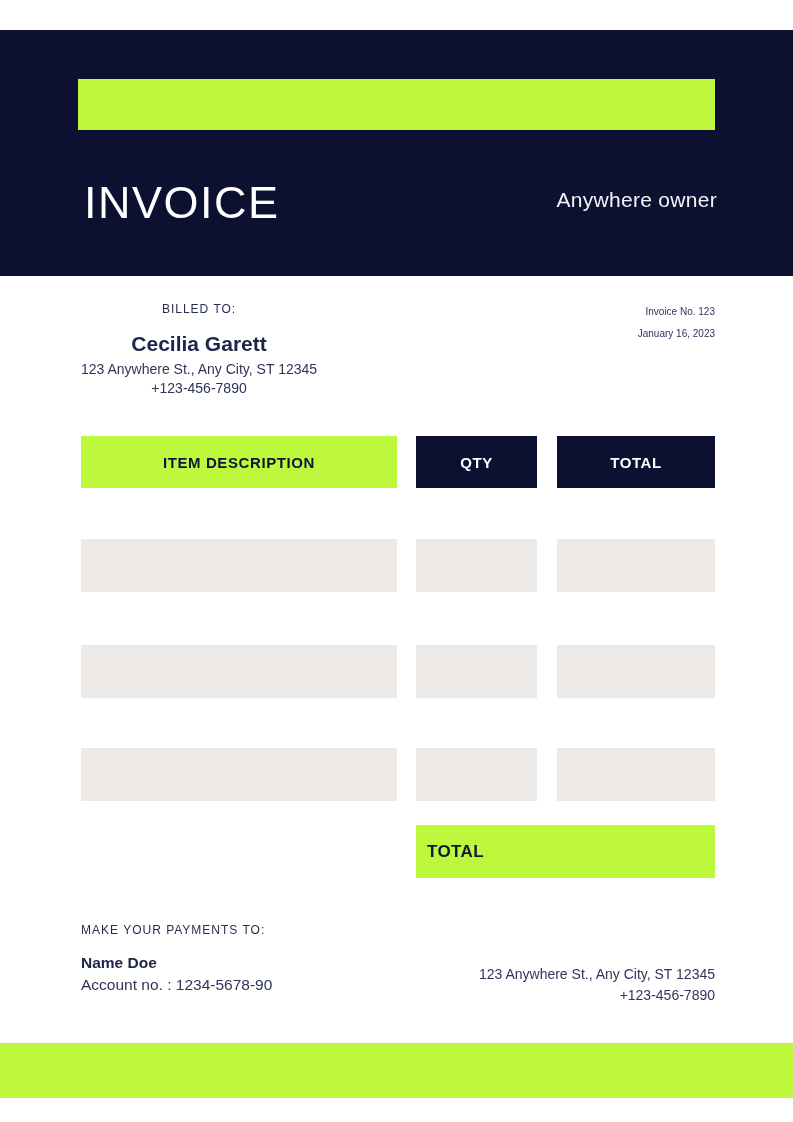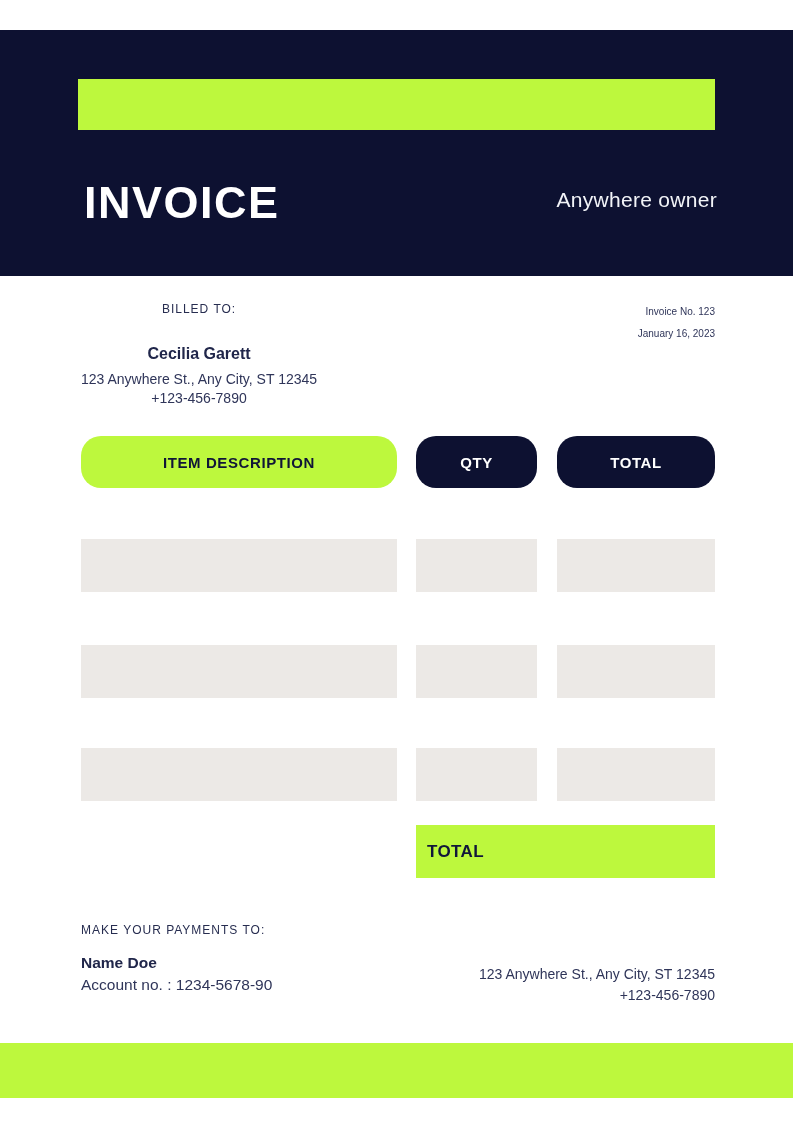--- a/index.html
+++ b/index.html
@@ -23,50 +23,50 @@
   .masthead{
     position:absolute;left:0;top:30px;width:793px;height:246px;
     background:var(--navy);
   }
   .accent-bar{
     position:absolute;left:78px;top:49px;width:637px;height:51px;
     background:var(--green);
   }
   .invoice-title{
     position:absolute;left:84px;top:140px;margin:0;
-    font-size:45px;line-height:1.45;font-weight:700;letter-spacing:1.5px;
+    font-size:45px;line-height:1.45;font-weight:400;letter-spacing:1.5px;
     color:#ffffff;
   }
   .tagline{
     position:absolute;right:76px;top:158px;
     font-size:21px;font-weight:400;letter-spacing:0.3px;
     color:#f2f4f8;
   }
   
   .billed{position:absolute;left:81px;top:302px;text-align:center;}
   .section-label{
     font-size:12px;letter-spacing:1px;font-weight:500;
     color:#272d50;line-height:14px;
   }
   .billed .bill-name{
-    margin-top:29px;font-size:16px;font-weight:700;
+    margin-top:19px;font-size:21px;font-weight:700;
     color:#20264a;line-height:18px;
   }
   .billed .bill-line{font-size:14px;line-height:18.5px;color:var(--ink);}
   .billed .bill-line.first{margin-top:7px;}
   
   .meta{
     position:absolute;right:78px;top:301px;
     text-align:right;font-size:10px;line-height:22px;color:var(--ink);
   }
   
   .col-head{
     position:absolute;top:436px;height:52px;
     display:flex;align-items:center;justify-content:center;
-    font-size:15px;font-weight:700;letter-spacing:0.6px;border-radius:20px;
+    font-size:15px;font-weight:700;letter-spacing:0.6px;
   }
   .col-head.desc{left:81px;width:316px;background:var(--green);color:#101537;}
   .col-head.qty{left:416px;width:121px;background:var(--navy);color:#ffffff;text-align:right;}
   .col-head.total{left:557px;width:158px;background:var(--navy);color:#ffffff;}
   .row-cell{position:absolute;height:53px;background:var(--cell);}
   .total-bar{
     position:absolute;left:416px;top:825px;width:299px;height:53px;
     background:var(--green);
     display:flex;align-items:center;
     padding-left:11px;box-sizing:border-box;

